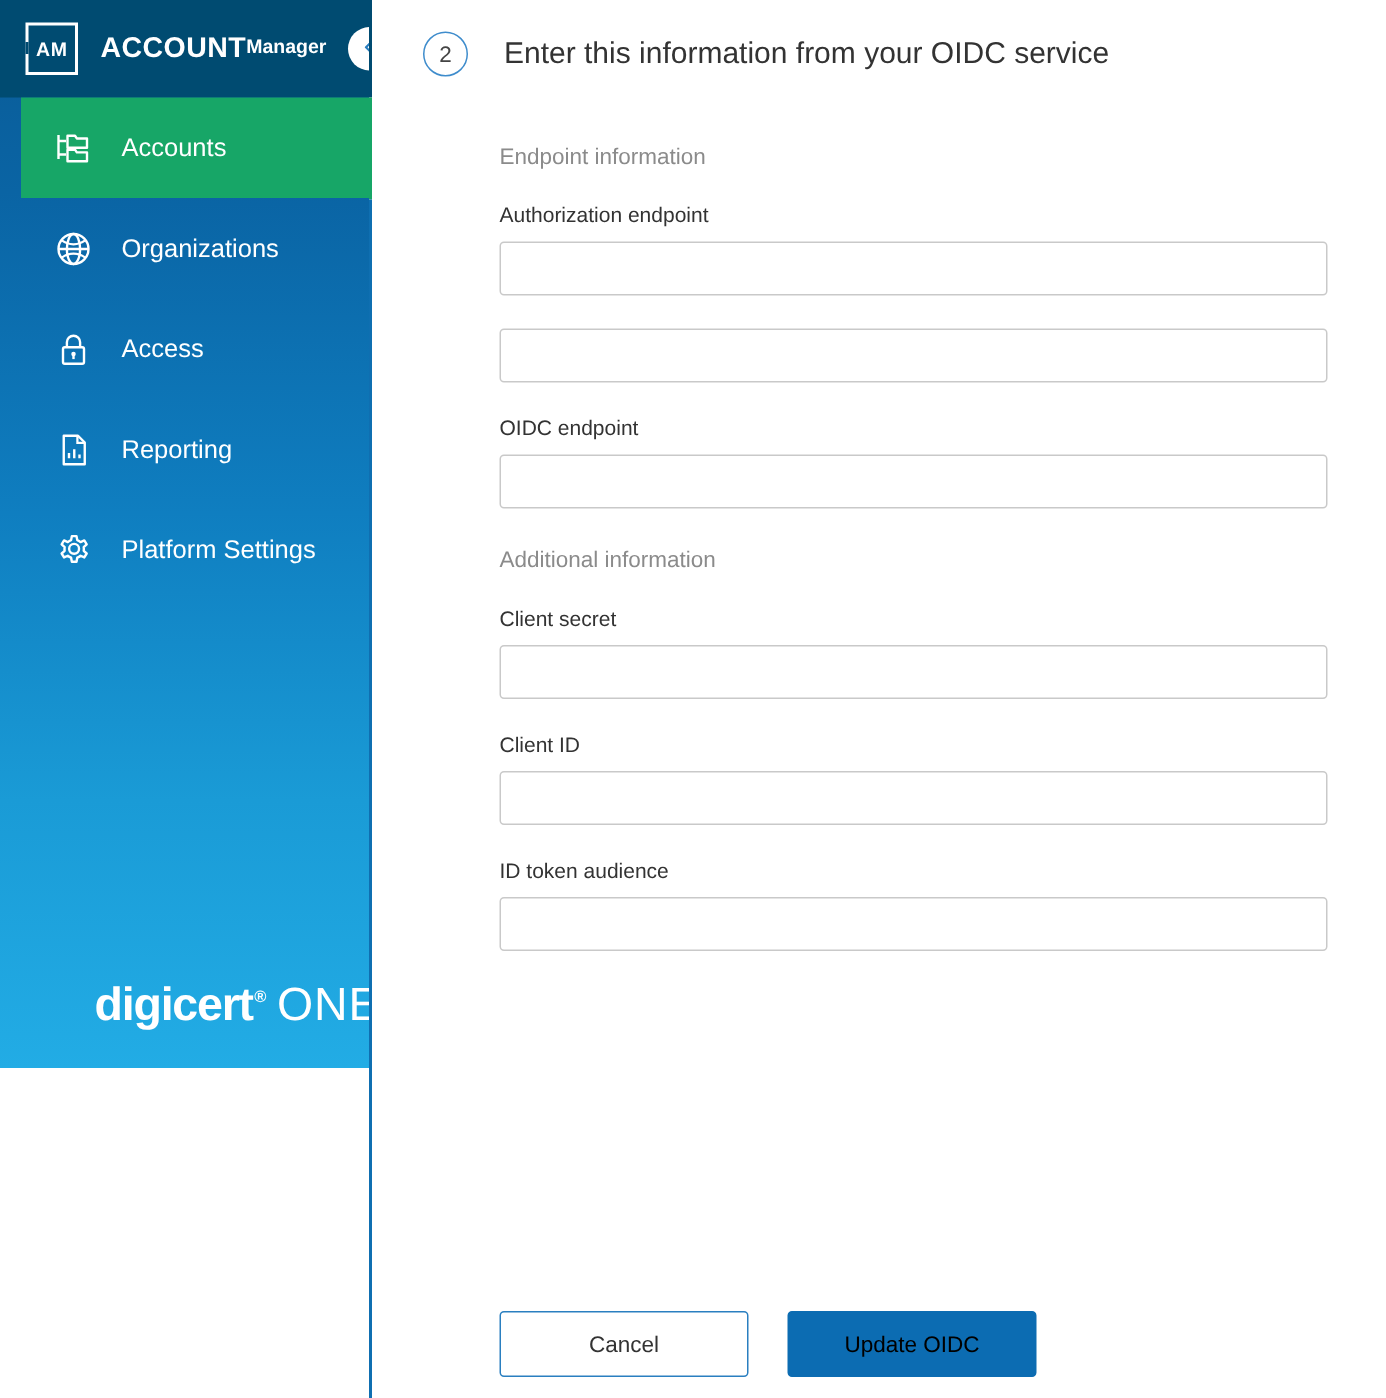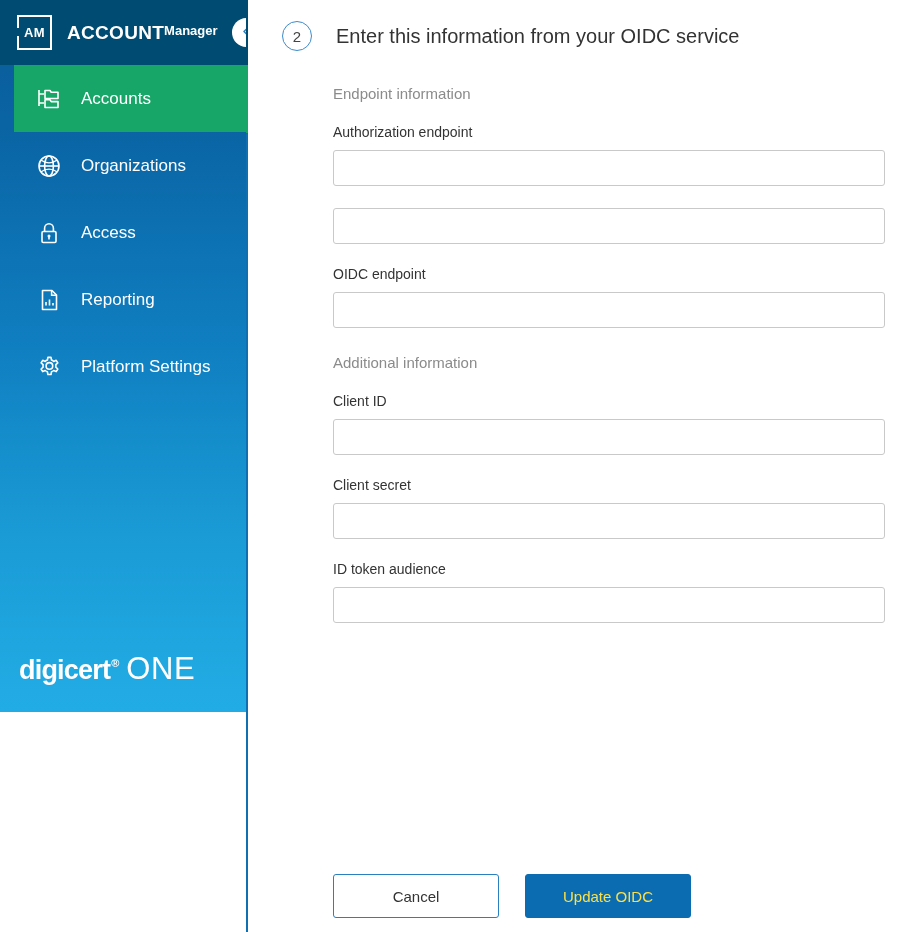--- a/index.html
+++ b/index.html
@@ -120,24 +120,25 @@
   }
 
   .brand-footer {
     position: absolute;
     left: 19px; bottom: 26px;
     display: flex;
     align-items: baseline;
   }
   .brand-footer .digicert {
     color: #ffffff;
-    font-size: 27px;
+    font-size: 31px;
     font-weight: bold;
     letter-spacing: -0.8px;
     line-height: 32px;
+    margin-left: 44px;
   }
   .brand-footer .reg {
     color: #ffffff;
     font-size: 11px;
     font-weight: bold;
     position: relative;
     top: -12px;
     left: 1px;
   }
   .brand-footer .one {
@@ -194,21 +195,21 @@
 
   .form-area {
     position: absolute;
     left: 87px; top: 84px;
     width: 552px;
   }
   .section-title {
     color: #8b8b8b;
     font-size: 15px;
     line-height: 18px;
-    margin: 1px 0 21px 0;
+    margin: 12px 0 21px 0;
   }
   .section-title.second { margin-top: 26px; }
 
   .field { margin-bottom: 22px; }
   .field-label {
     color: #333333;
     font-size: 14px;
     line-height: 17px;
     margin-bottom: 9px;
     display: block;
@@ -250,21 +251,21 @@
     width: 166px;
     background: #ffffff;
     border: 1.5px solid #2a7fc0;
     color: #333333;
   }
   .btn-primary {
     width: 166px;
     margin-left: 26px;
     background: #0c6cb2;
     border: 1.5px solid #0c6cb2;
-    color: #fde047;
+    color: #000000;
   }
 </style>
 </head>
 <body>
 
 <div id="app">
 
   <div class="sidebar">
 
     <div class="sidebar-header">
@@ -384,26 +385,26 @@
       </div>
 
       <div class="field">
         <label class="field-label">OIDC endpoint</label>
         <input class="field-input" type="text" value="" style="">
       </div>
 
       <div class="section-title second">Additional information</div>
 
       <div class="field">
+        <label class="field-label">Client secret</label>
+        <input class="field-input" type="text" value="" style="">
+      </div>
+
+      <div class="field">
         <label class="field-label">Client ID</label>
-        <input class="field-input" type="text" value="" style="">
-      </div>
-
-      <div class="field">
-        <label class="field-label">Client secret</label>
         <input class="field-input" type="text" value="" style="">
       </div>
 
       <div class="field">
         <label class="field-label">ID token audience</label>
         <input class="field-input" type="text" value="" style="">
       </div>
 
 
     </div>

